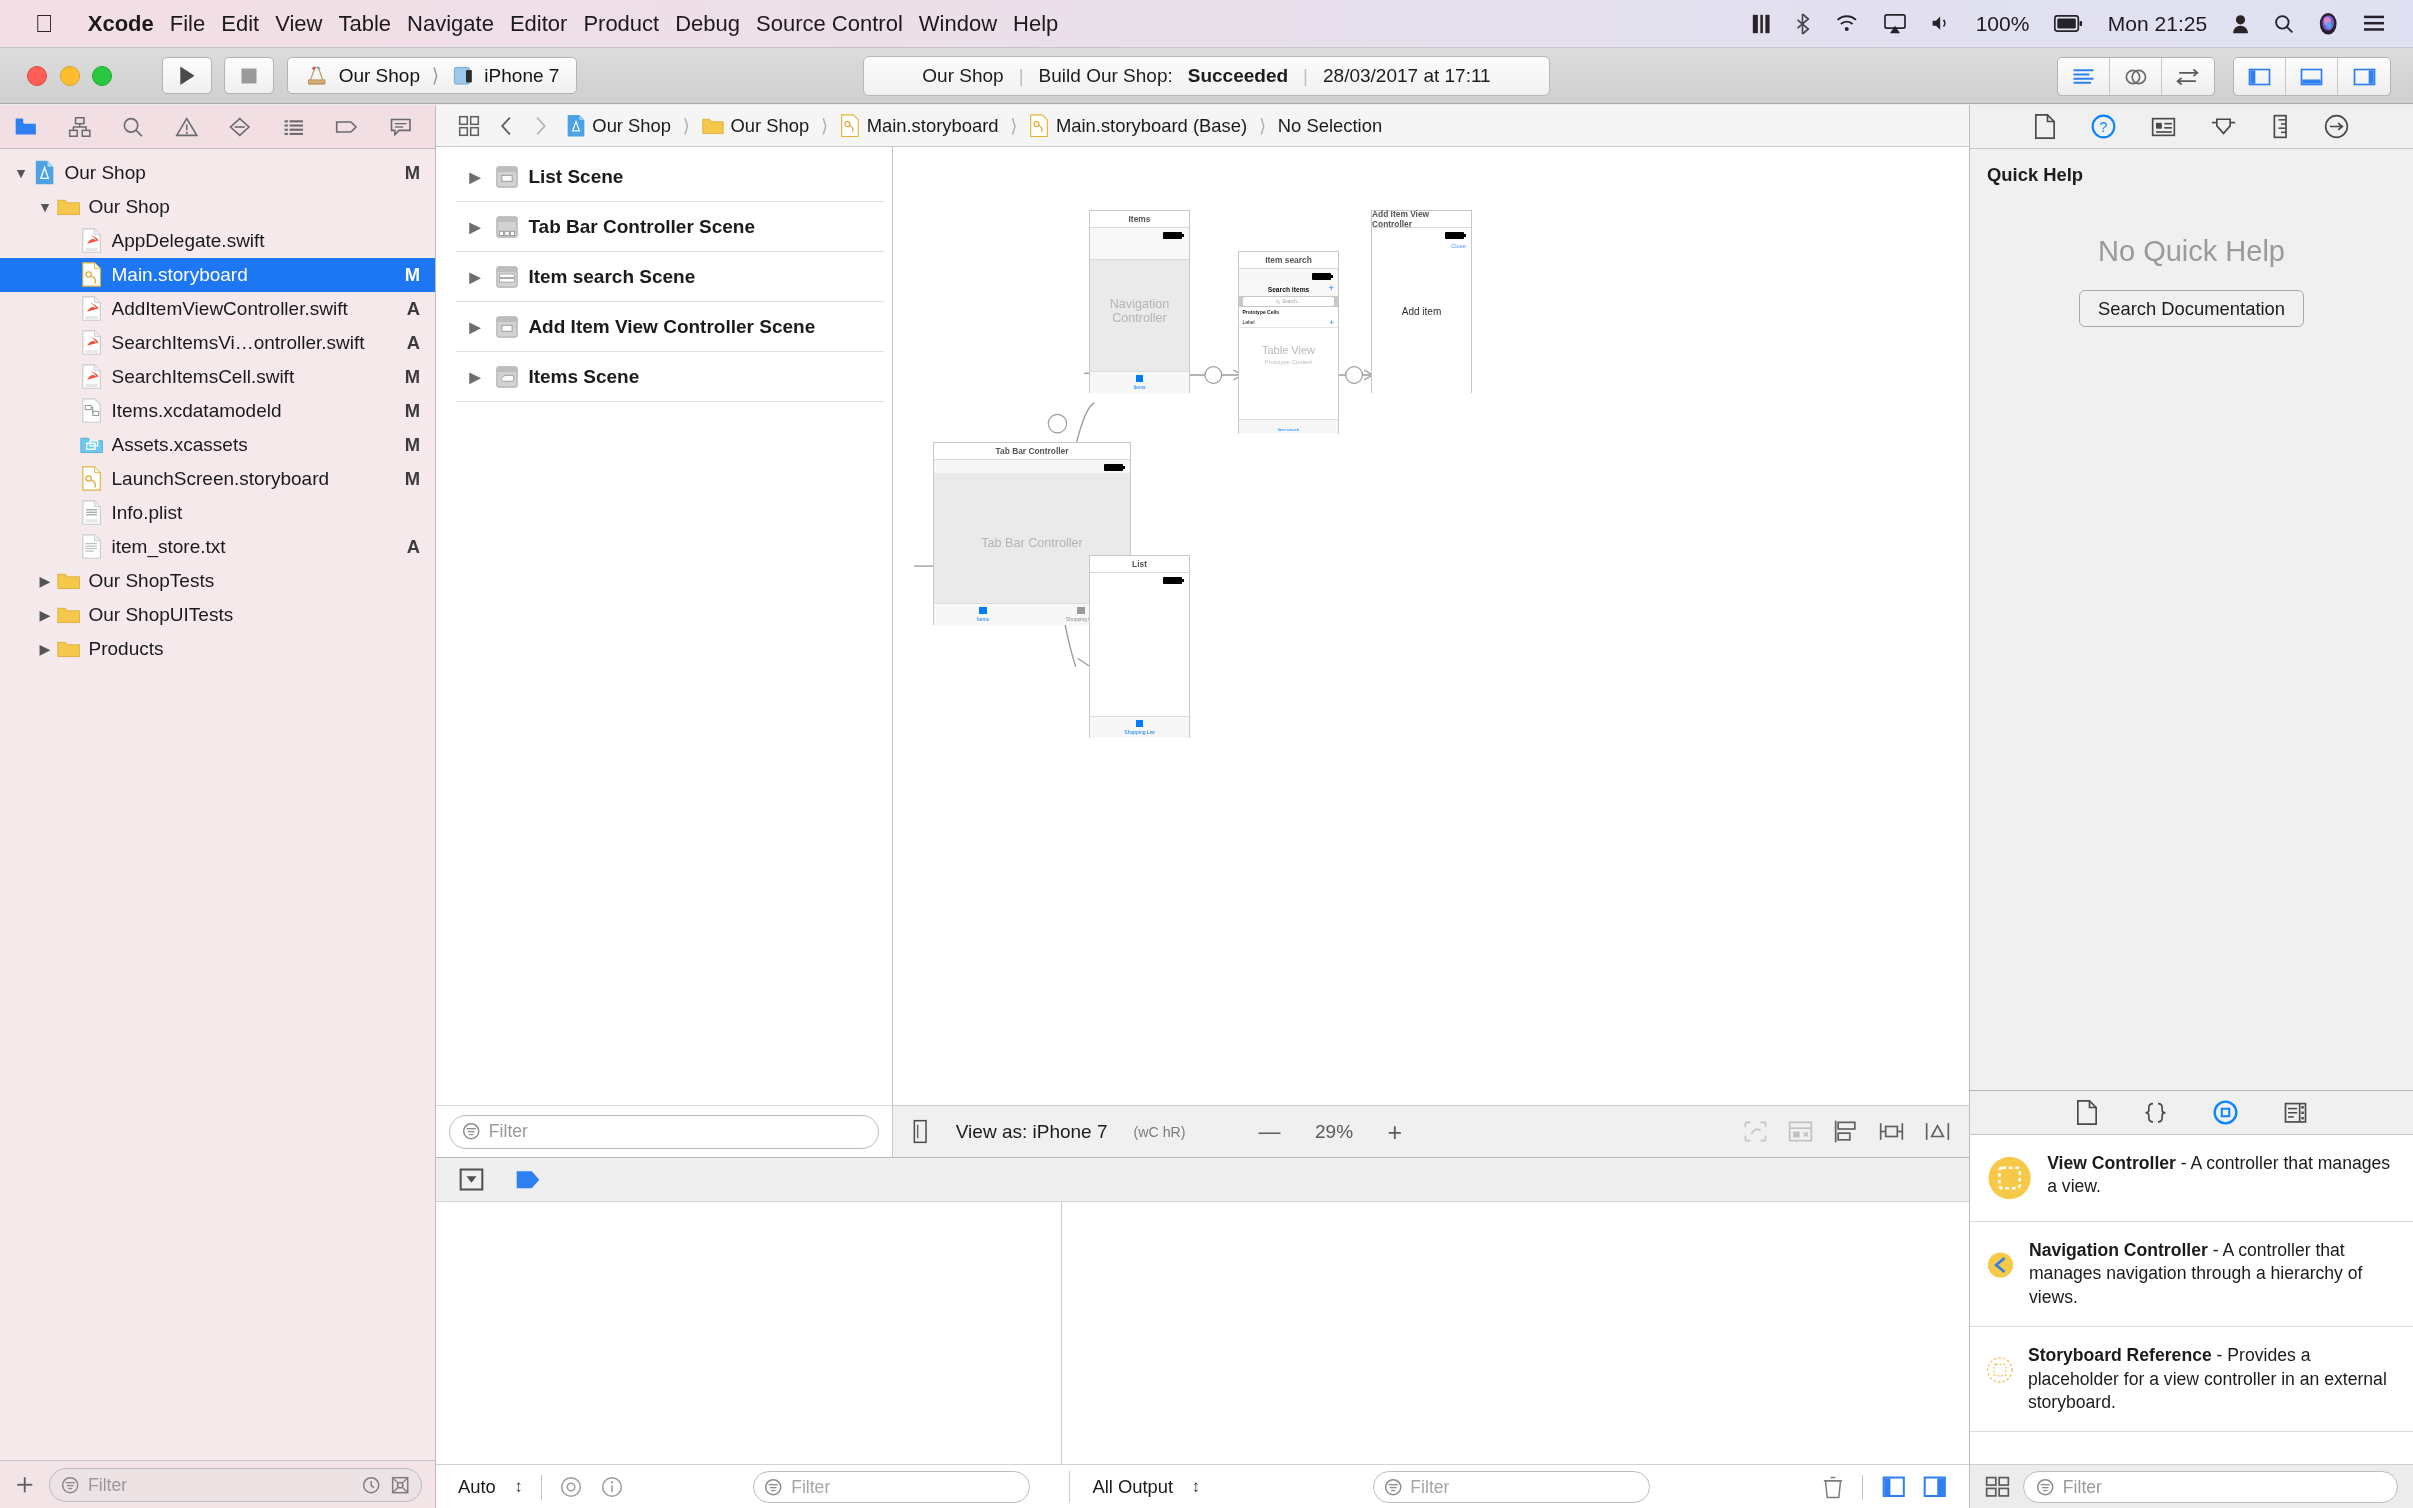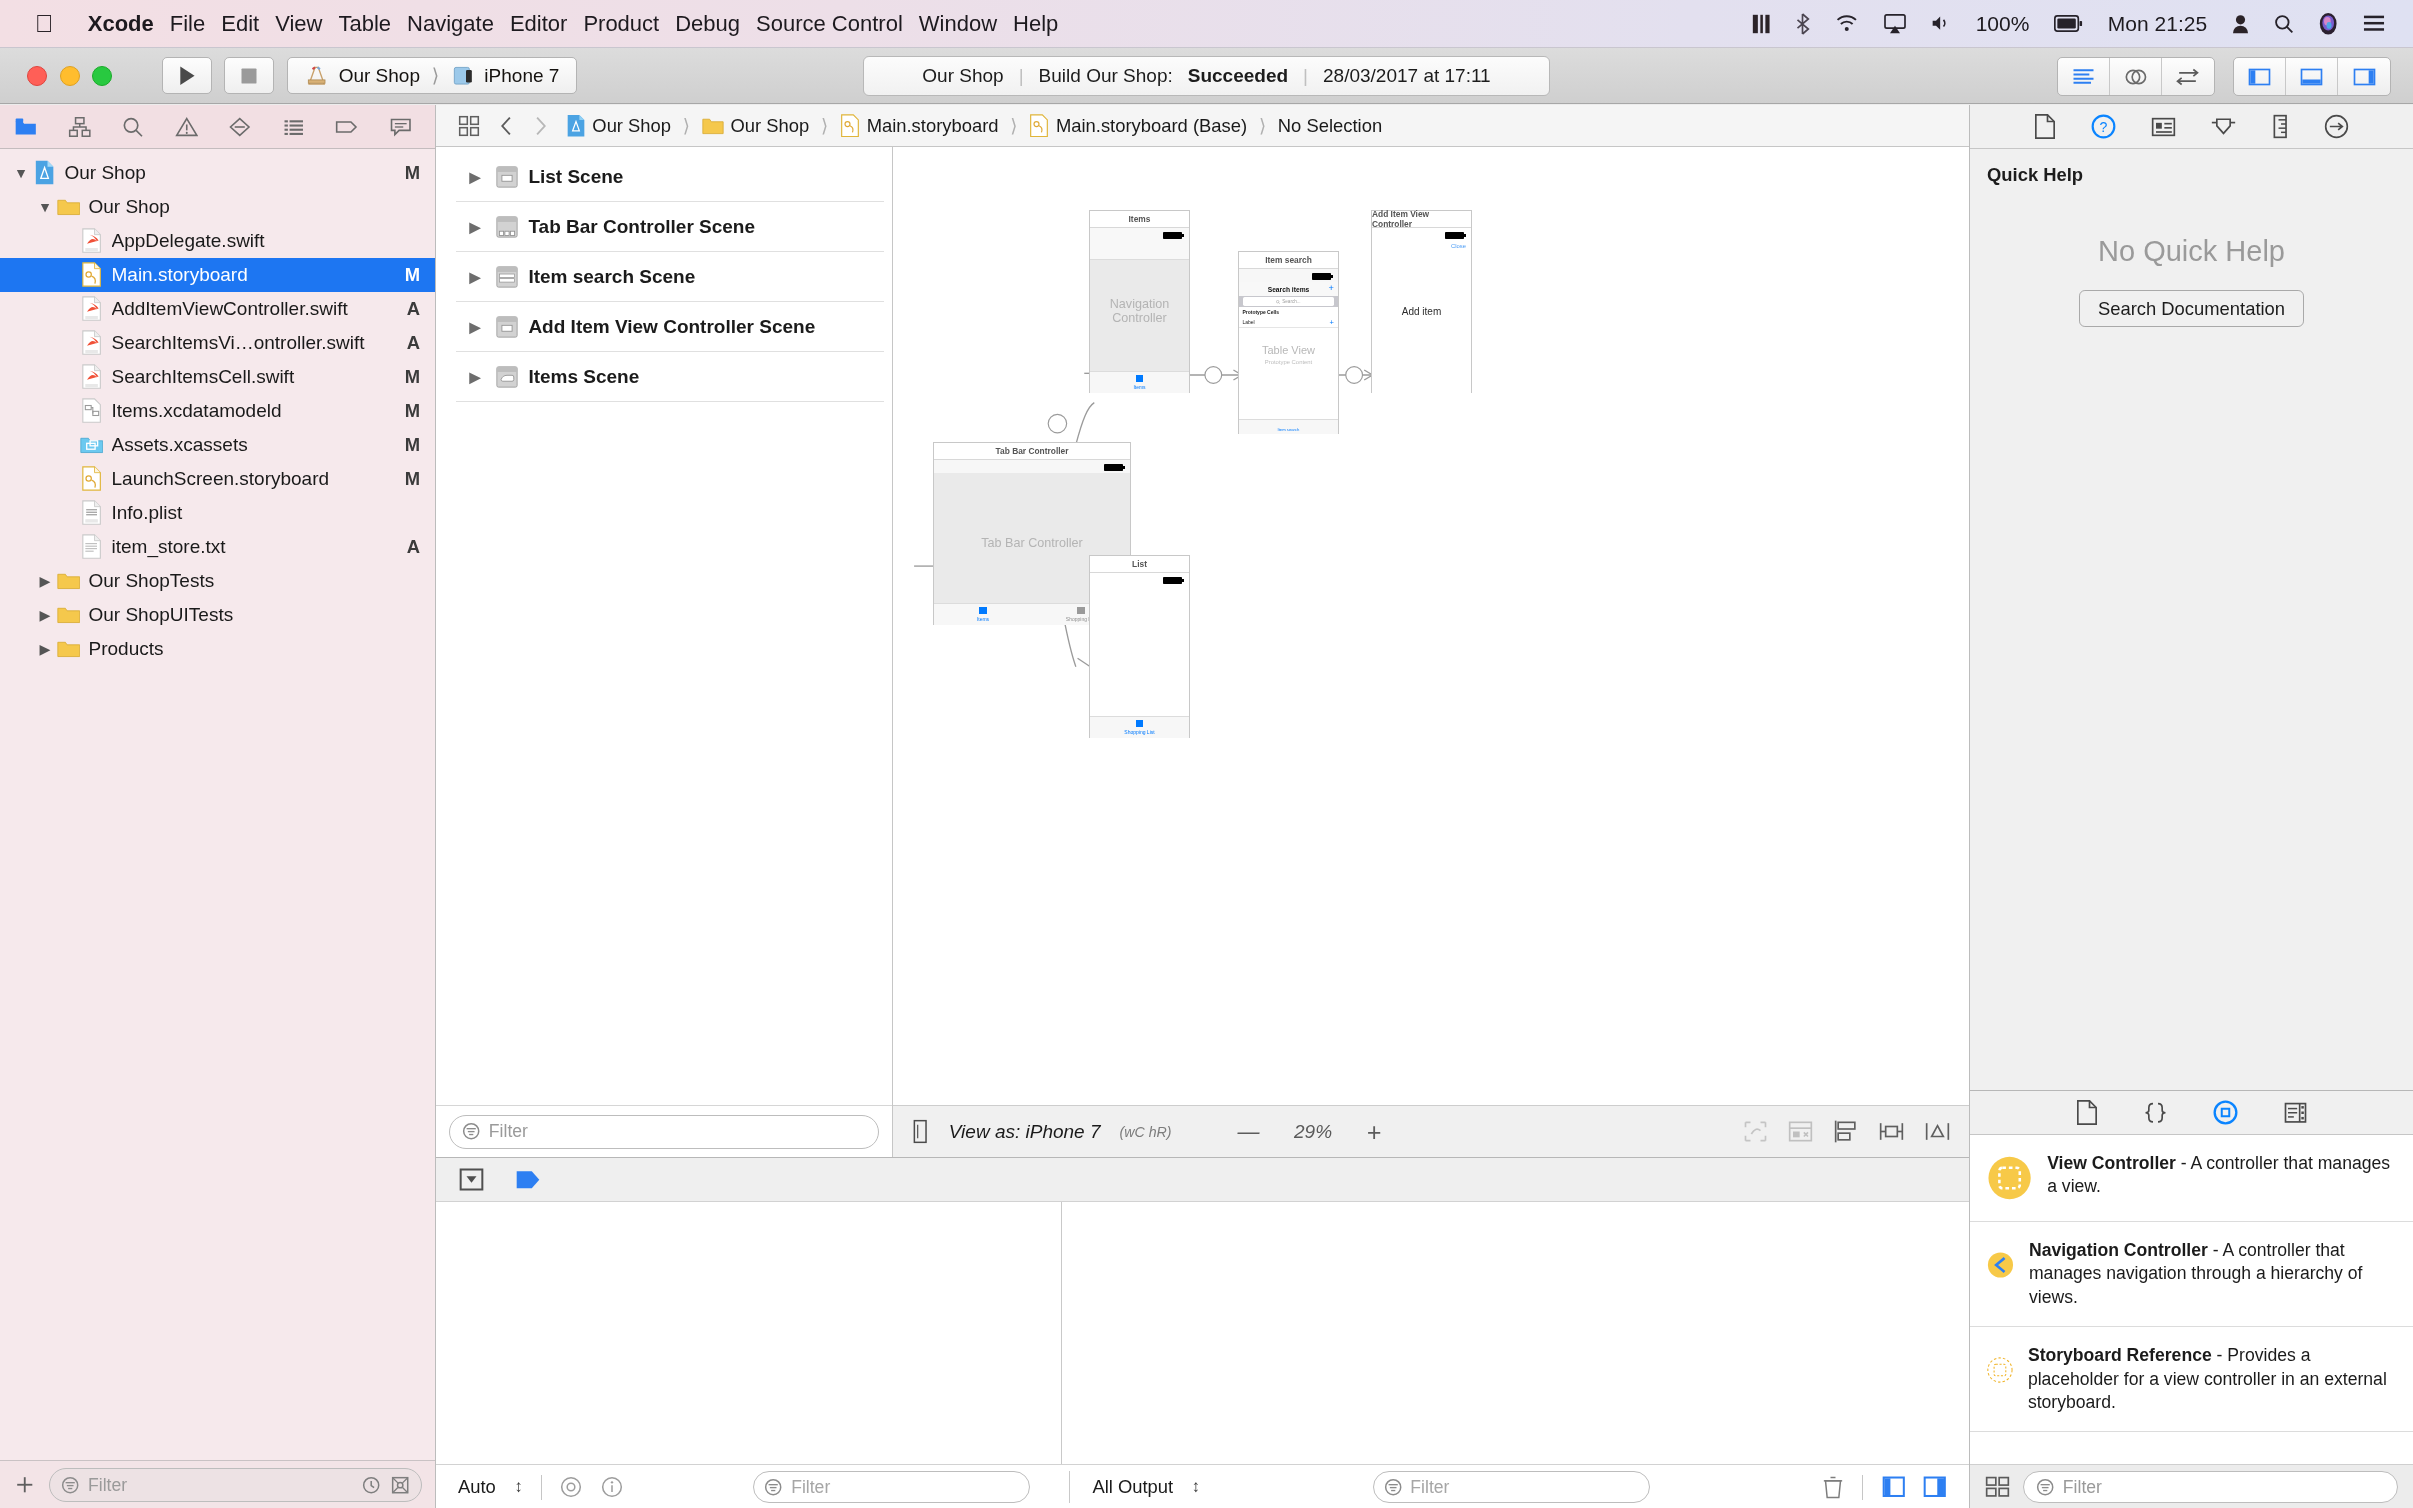--- a/index.html
+++ b/index.html
@@ -149,22 +149,22 @@
     height: 52px; border-top: 0.8px solid #d6d6d6; display: flex; align-items: center;
     padding: 0 13.4px; background: #fff;
   }
   .scenefooter .filterbox { background: #fff; border-radius: 17px; }
 
   
   .canvaswrap { flex: 1; display: flex; flex-direction: column; min-width: 0; background:#fff;}
   .canvas { flex: 1; position: relative; background: #ffffff; overflow: hidden; }
   .canvasbar {
     height: 52px; background: #f0f0f0; border-top: 0.8px solid #cdcdcd;
-    display: flex; align-items: center; padding: 0 18.4px; gap: 19px;
-    font-size: 19px; color: #1b1b1b; font-style: italic;
+    display: flex; align-items: center; padding: 0 18.4px; gap: 26px;
+    font-size: 19px; color: #1b1b1b;
   }
   .canvasbar .zoomctl { display: flex; align-items: center; gap: 23.5px; margin-left: 47px; }
   .canvasbar .zoomval { font-size: 19px; color: #5a5a5a; min-width: 60px; text-align:center;}
   .canvasbar .right { margin-left: auto; display: flex; gap: 18.4px; align-items: center;}
   .canvasbar .small { font-size: 14.2px; color: #7c7c7c; }
 
   
   .dev { position: absolute; background: #fff; border: 0.8px solid #c8c8c8; }
   .dev .title {
     height: 17px; font-size: 8.4px; font-weight: bold; color: #555;

